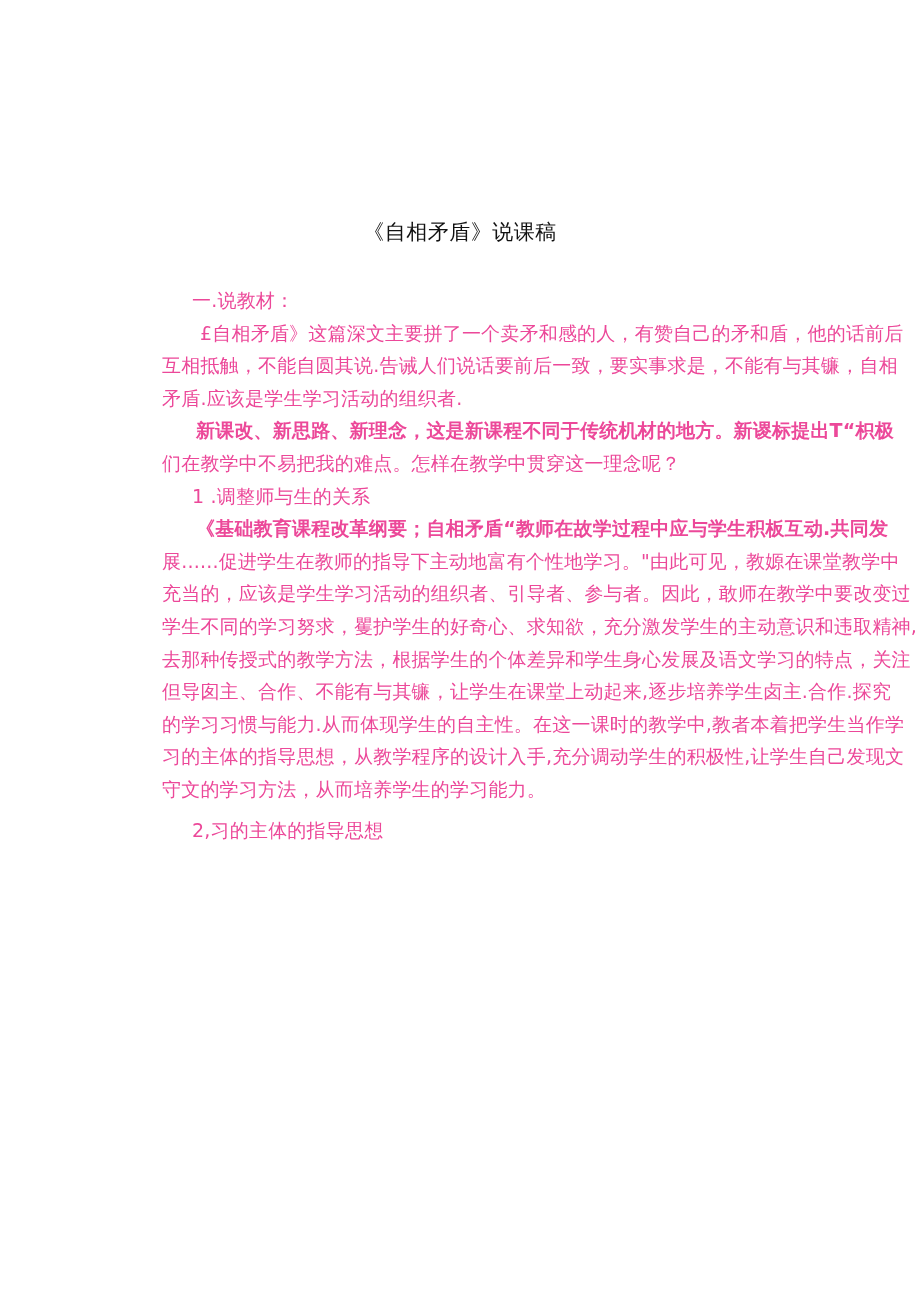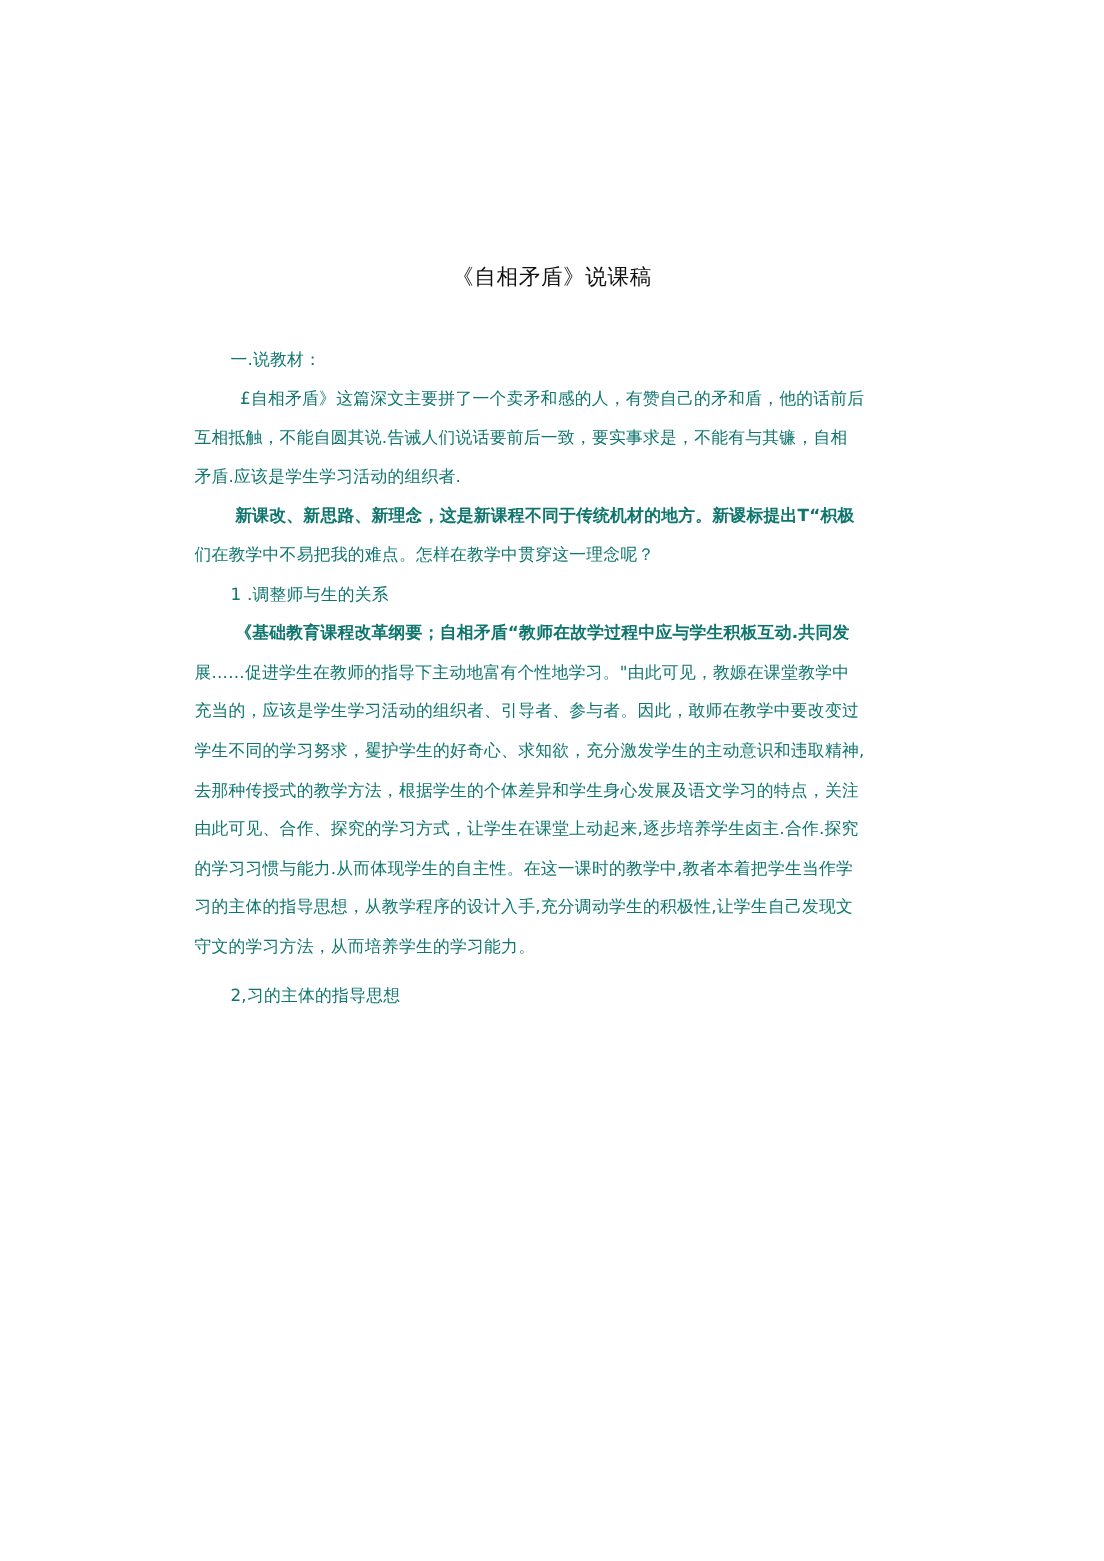--- a/index.html
+++ b/index.html
@@ -21,37 +21,37 @@
       width: 920px;
       height: 1301px;
       background: #ffffff;
     }
     .title {
       position: absolute;
       left: 0;
       top: 216px;
       width: 920px;
       text-align: center;
-      font-size: 18px;
+      font-size: 21px;
       line-height: 32px;
       color: #111;
       letter-spacing: 0.5px;
     }
     .body-block {
       position: absolute;
       left: 162px;
       top: 284px;
       width: 596px;
     }
     .line {
       height: 32.6px;
       line-height: 32.6px;
-      font-size: 14px;
+      font-size: 19px;
       white-space: nowrap;
-      color: #0f766e;
+      color: #ec4899;
       letter-spacing: 0.2px;
     }
     .indent1 { padding-left: 30px; }
     .indent2 { padding-left: 34px; font-weight: bold; }
     .indent3 { padding-left: 38px; }
     .gap { height: 8px; }
   </style>
 </head>
 <body>
 
@@ -76,21 +76,21 @@
     </div>
 
     <div class="line indent1">1  .调整师与生的关系</div>
 
     <div>
       <div class="line indent2">《基础教育课程改革纲要；自相矛盾“教师在故学过程中应与学生积板互动.共同发</div>
       <div class="line">展......促进学生在教师的指导下主动地富有个性地学习。"由此可见，教嫄在课堂教学中</div>
       <div class="line">充当的，应该是学生学习活动的组织者、引导者、参与者。因此，敢师在教学中要改变过</div>
       <div class="line">学生不同的学习努求，矍护学生的好奇心、求知欲，充分激发学生的主动意识和违取精神,</div>
       <div class="line">去那种传授式的教学方法，根据学生的个体差异和学生身心发展及语文学习的特点，关注</div>
-      <div class="line">由此可见、合作、探究的学习方式，让学生在课堂上动起来,逐步培养学生卤主.合作.探究</div>
+      <div class="line">但导囱主、合作、不能有与其镰，让学生在课堂上动起来,逐步培养学生卤主.合作.探究</div>
       <div class="line">的学习习惯与能力.从而体现学生的自主性。在这一课时的教学中,教者本着把学生当作学</div>
       <div class="line">习的主体的指导思想，从教学程序的设计入手,充分调动学生的积极性,让学生自己发现文</div>
       <div class="line">守文的学习方法，从而培养学生的学习能力。</div>
     </div>
 
     <div class="gap"></div>
 
     <div class="line indent1">2,习的主体的指导思想</div>
 
   </div>

